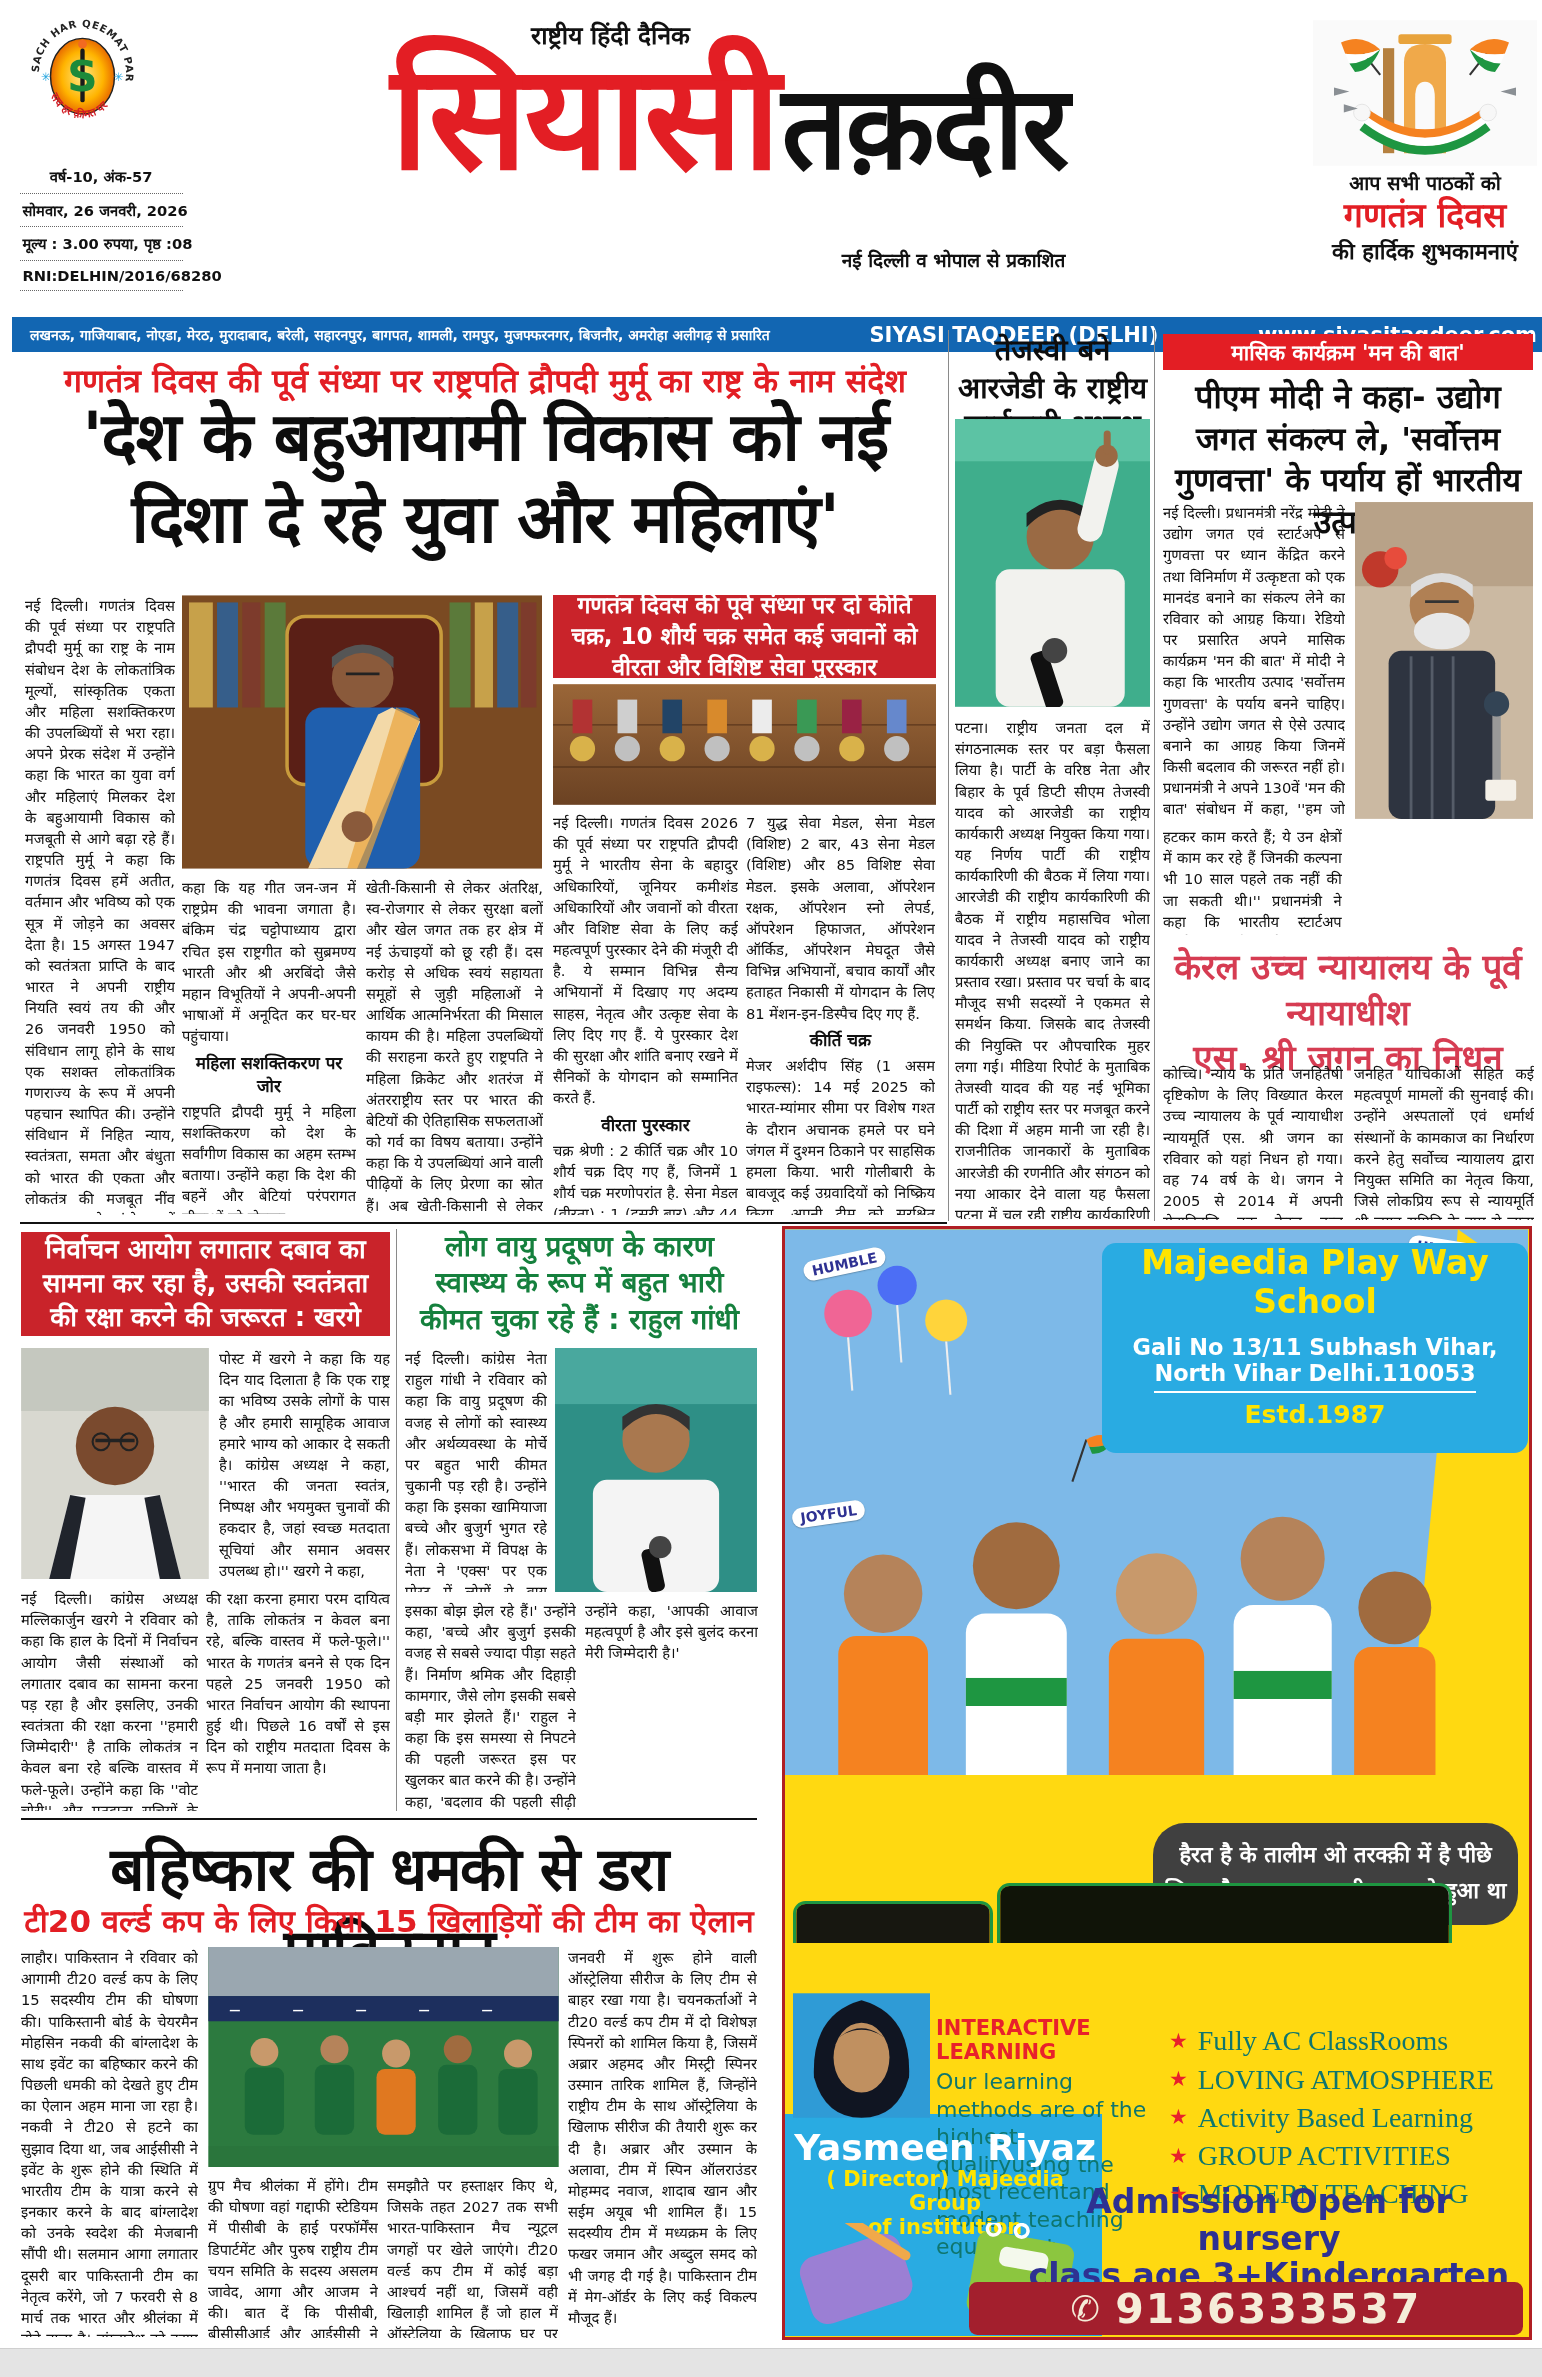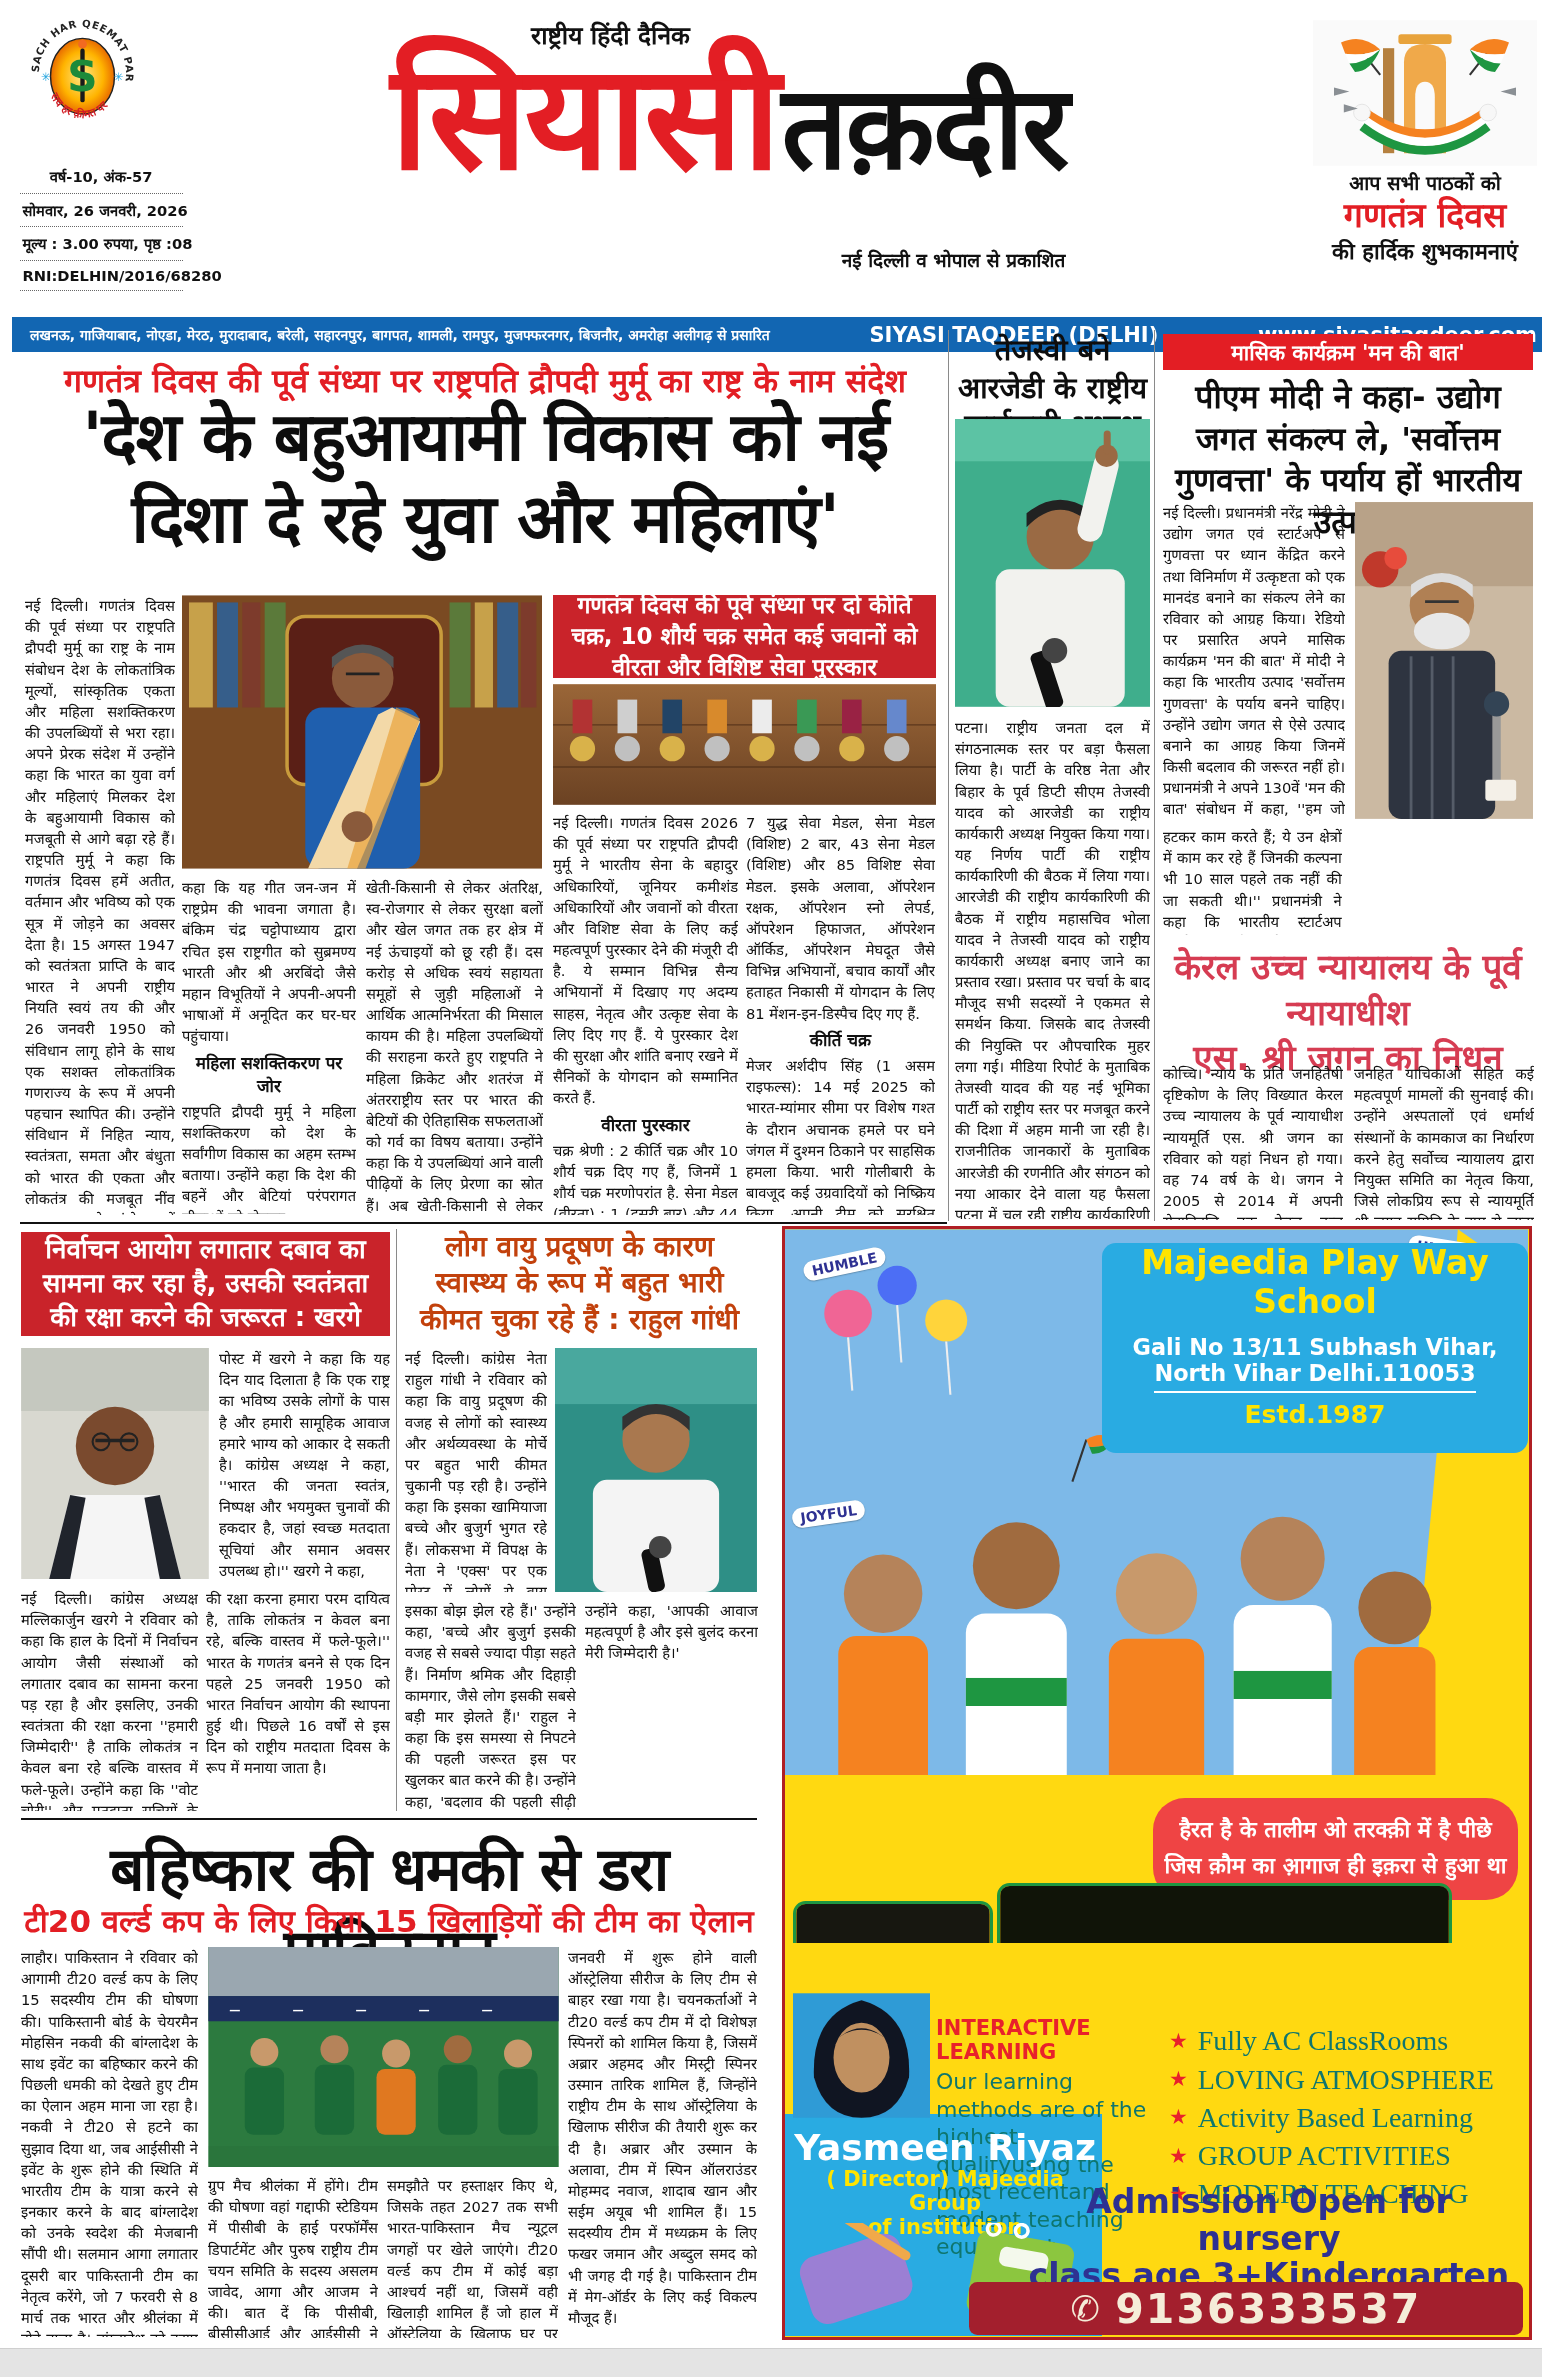--- a/index.html
+++ b/index.html
@@ -235,21 +235,21 @@
     <polygon points="40,330 70,210 198,210 228,330" fill="#f5f5f5"></polygon>
     <polygon points="40,330 70,210 92,214 70,330" fill="#20242c"></polygon>
     <polygon points="228,330 198,210 176,214 198,330" fill="#20242c"></polygon>
   </svg>
   <div class="abs jt" style="left:219px;top:1348px;width:171px;height:231px">पोस्ट में खरगे ने कहा कि यह दिन याद दिलाता है कि एक राष्ट्र का भविष्य उसके लोगों के पास है और हमारी सामूहिक आवाज हमारे भाग्य को आकार दे सकती है। कांग्रेस अध्यक्ष ने कहा, ''भारत की जनता स्वतंत्र, निष्पक्ष और भयमुक्त चुनावों की हकदार है, जहां स्वच्छ मतदाता सूचियां और समान अवसर उपलब्ध हो।'' खरगे ने कहा,</div>
   <div class="abs jt" style="left:21px;top:1588px;width:177px;height:223px">नई दिल्ली। कांग्रेस अध्यक्ष मल्लिकार्जुन खरगे ने रविवार को कहा कि हाल के दिनों में निर्वाचन आयोग जैसी संस्थाओं को लगातार दबाव का सामना करना पड़ रहा है और इसलिए, उनकी स्वतंत्रता की रक्षा करना ''हमारी जिम्मेदारी'' है ताकि लोकतंत्र न केवल बना रहे बल्कि वास्तव में फले-फूले। उन्होंने कहा कि ''वोट चोरी'' और मतदाता सूचियों के अनियोजित विशेष गहन पुनरीक्षण (एसआईआर) के माध्यम से ''मतदान के अधिकार'' को छीनना भारत के लंबे समय से पोषित लोकतंत्र को कलंकित करता है। राष्ट्रीय मतदाता दिवस पर 'एक्स' पर एक</div>
   <div class="abs jt" style="left:206px;top:1588px;width:184px;height:223px">की रक्षा करना हमारा परम दायित्व है, ताकि लोकतंत्र न केवल बना रहे, बल्कि वास्तव में फले-फूले।'' भारत के गणतंत्र बनने से एक दिन पहले 25 जनवरी 1950 को भारत निर्वाचन आयोग की स्थापना हुई थी। पिछले 16 वर्षों से इस दिन को राष्ट्रीय मतदाता दिवस के रूप में मनाया जाता है।</div>
 
   <div class="vrule" style="left:396px;top:1229px;height:582px"></div>
 
-  <div class="abs" style="left:405px;top:1229px;width:349px;text-align:center;font-size:28px;font-weight:bold;color:#c2410c;line-height:1.3">लोग वायु प्रदूषण के कारण स्वास्थ्य के रूप में बहुत भारी कीमत चुका रहे हैं : राहुल गांधी</div>
+  <div class="abs" style="left:405px;top:1229px;width:349px;text-align:center;font-size:28px;font-weight:bold;color:#15803d;line-height:1.3">लोग वायु प्रदूषण के कारण स्वास्थ्य के रूप में बहुत भारी कीमत चुका रहे हैं : राहुल गांधी</div>
   <svg class="abs" style="left:555px;top:1348px" width="202" height="244" viewBox="0 0 288 348">
     <rect width="288" height="348" fill="#2e8f86"></rect>
     <rect x="0" y="0" width="288" height="80" fill="#49a89e"></rect>
     <circle cx="144" cy="130" r="48" fill="#a9784f"></circle>
     <path d="M96 118 Q144 70 192 118 L192 98 Q144 62 96 98 Z" fill="#333"></path>
     <rect x="54" y="188" width="180" height="160" rx="20" fill="#f4f4f4"></rect>
     <rect x="128" y="286" width="24" height="62" rx="8" fill="#111" transform="rotate(-12 140 317)"></rect>
     <circle cx="150" cy="284" r="16" fill="#444"></circle>
   </svg>
   <div class="abs jt" style="left:405px;top:1348px;width:142px;height:244px">नई दिल्ली। कांग्रेस नेता राहुल गांधी ने रविवार को कहा कि वायु प्रदूषण की वजह से लोगों को स्वास्थ्य और अर्थव्यवस्था के मोर्चे पर बहुत भारी कीमत चुकानी पड़ रही है। उन्होंने कहा कि इसका खामियाजा बच्चे और बुजुर्ग भुगत रहे हैं। लोकसभा में विपक्ष के नेता ने 'एक्स' पर एक पोस्ट में लोगों से वायु प्रदू��ण के खिलाफ आवाज उठाने का आग्रह किया। राहुल ने लिखा, 'हम वायु प्रदूषण की बहुत भारी कीमत चुका रहे हैं-अपने स्वास्थ्य के मोर्चे पर भी और देश की अर्थव्यवस्था के मोर्चे पर भी। करोड़ों आम भारतीय हर दिन</div>
@@ -322,21 +322,21 @@
     <span class="pill" style="left:623px;top:11.2px;transform:rotate(9deg)">UNIQUE</span>
 
     <div class="abs" style="left:317px;top:14px;width:426px;height:210px;background:#29abe2;border-radius:14px;text-align:center;box-sizing:border-box">
       <div style="color:#ffe400;font-size:33px;font-weight:bold">Majeedia Play Way School</div>
       <div style="color:#fff;font-size:22.4px;font-weight:bold;margin-top:12.6px">Gali No 13/11  Subhash Vihar,</div>
       <div style="color:#fff;font-size:22.4px;font-weight:bold;border-bottom:2.1px solid #fff;display:inline-block;padding-bottom:5.6px">North Vihar Delhi.110053</div>
       <div style="color:#ffe400;font-size:25px;font-weight:bold;margin-top:7px">Estd.1987</div>
     </div>
 
     <div class="abs" style="left:0;top:546px;width:743px;height:168px;background:#ffd911"></div>
-    <div class="abs" style="left:368px;top:569px;width:365px;height:102px;background:#ef4444;border-radius:32px;text-align:center;padding-top:15.4px;box-sizing:border-box">
+    <div class="abs" style="left:368px;top:594px;width:365px;height:102px;background:#404040;border-radius:32px;text-align:center;padding-top:15.4px;box-sizing:border-box">
       <div style="color:#fff;font-size:22px;font-weight:bold">हैरत है के तालीम ओ तरक्क़ी में है पीछे</div>
       <div style="color:#fff;font-size:22px;font-weight:bold;margin-top:5.6px">जिस क़ौम का आ़गाज ही इक़रा से हुआ था</div>
     </div>
 
     <svg class="abs" style="left:8.4px;top:672px;border:3.5px solid #1e9641;border-radius:12.6px" width="194" height="168" viewBox="0 0 276 240">
       <rect width="276" height="240" fill="#171710"></rect>
       <polygon points="0,240 40,170 236,170 276,240" fill="#5a3c22"></polygon>
       <g>
           <circle cx="70" cy="140" r="12" fill="#caa180"></circle>
           <rect x="58" y="154" width="24" height="40" fill="#f4f4f4"></rect>

